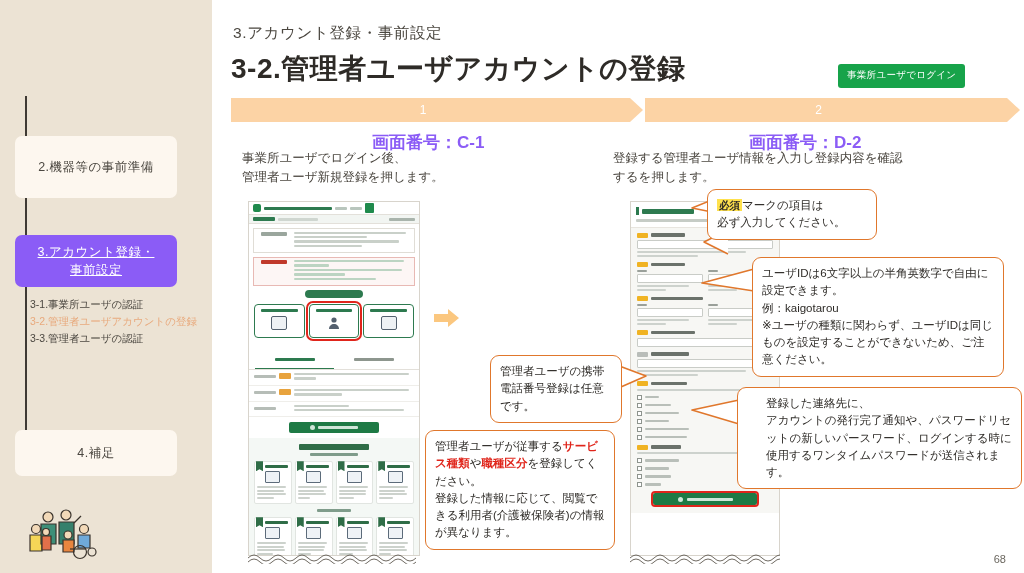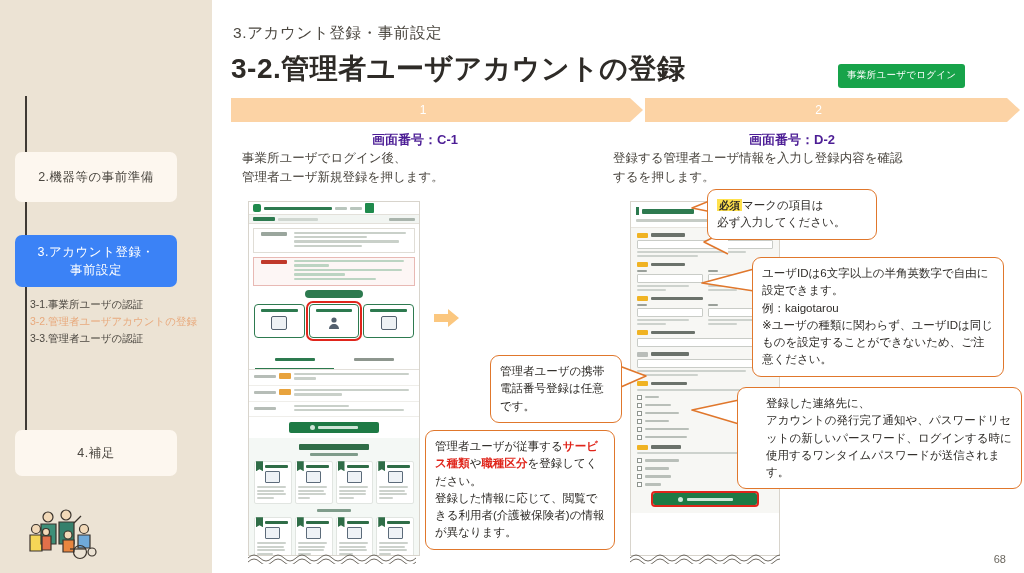--- a/index.html
+++ b/index.html
@@ -23,23 +23,23 @@
     border-left:5px solid transparent; border-right:5px solid transparent;
     border-top:9px solid #3f3a34;
   }
   .nav-card{
     position:absolute; left:15px; width:162px;
     background:#fdf7ef; border-radius:7px;
     color:#4b4740; font-size:12.5px;
     display:flex; align-items:center; justify-content:center;
     text-align:center; line-height:1.45; letter-spacing:.5px;
   }
-  .nav-card.active{ background:#3b82f6; color:#fff; }
+  .nav-card.active{ background:#8b5cf6; color:#fff;text-decoration:underline; }
   #nav0{ top:75px; height:44px; }
-  #nav1{ top:152px; height:50px; }
+  #nav1{ top:136px; height:62px; }
   #nav2{ top:235px; height:52px; }
   #nav3{ top:430px; height:46px; }
   .sub-list{
     position:absolute; left:30px; top:296px; width:180px;
     font-size:10.5px; line-height:1.62; color:#4b4740;
   }
   .sub-list .sub-item.current{ color:#e8a97c; }
   .people{
     position:absolute; left:22px; bottom:12px; width:90px; height:62px;
   }
@@ -65,21 +65,21 @@
     color:#ffffff; font-size:12px;
     display:flex; align-items:center; justify-content:center;
   }
   .step .num{ position:relative; left:-14px; top:0; }
   #step1{ left:0; width:412px;
     clip-path: polygon(0 0, 399px 0, 412px 50%, 399px 100%, 0 100%); }
   #step2{ left:414px; width:375px;
     clip-path: polygon(0 0, 362px 0, 375px 50%, 362px 100%, 0 100%); }
   
   .scr-no{
-    position:absolute; font-size:13px; font-weight:bold; color:#4c1d95;
+    position:absolute; font-size:17px; font-weight:bold; color:#8b5cf6;
   }
   #scrno1{ left:372px; top:131px; }
   #scrno2{ left:749px; top:131px; }
   .scr-desc{
     position:absolute; font-size:12.5px; color:#4b4740; line-height:1.5;
   }
   #desc1{ left:242px; top:149px; }
   #desc2{ left:613px; top:149px; width:400px; }
   
   .shot{

